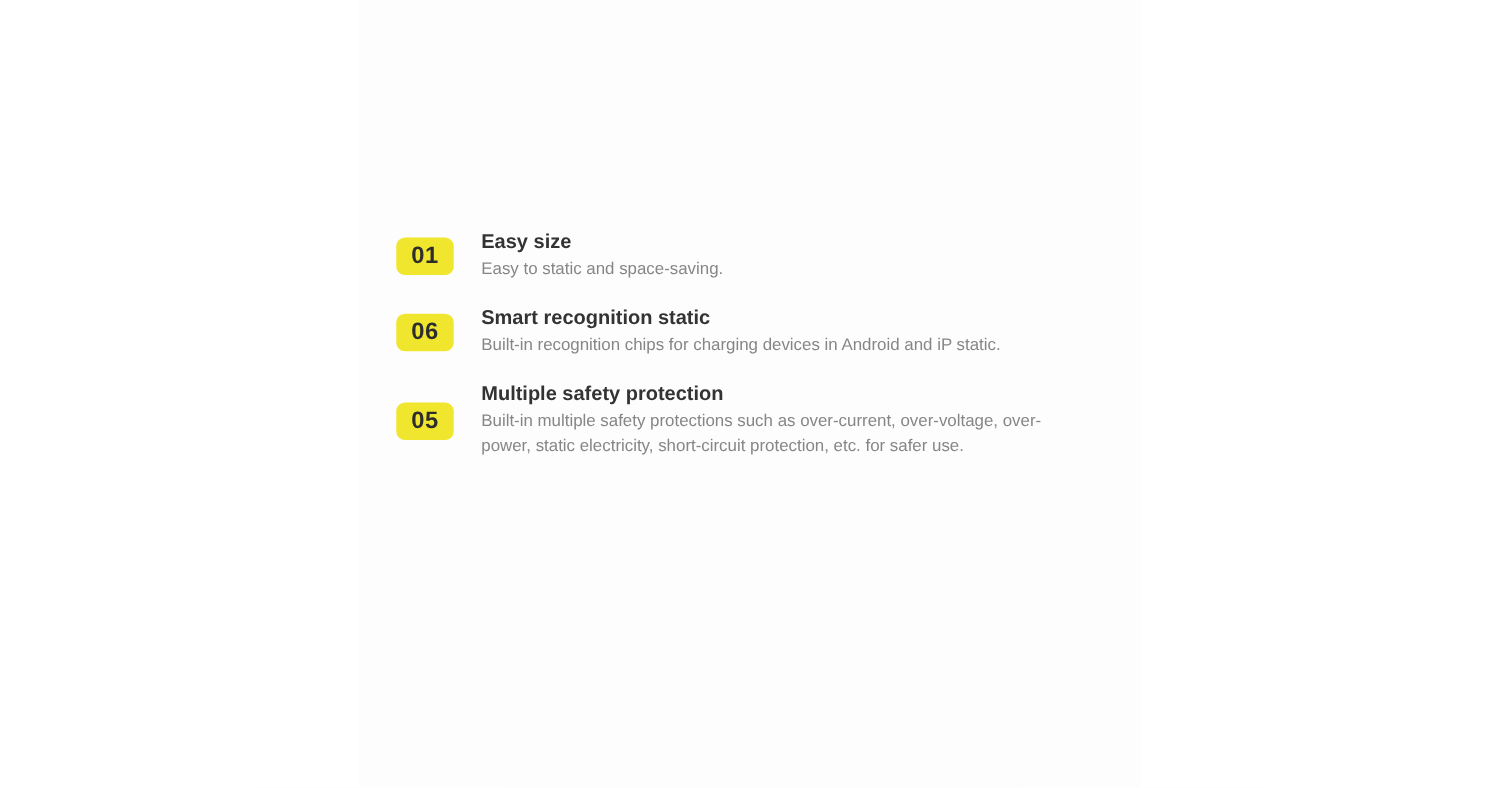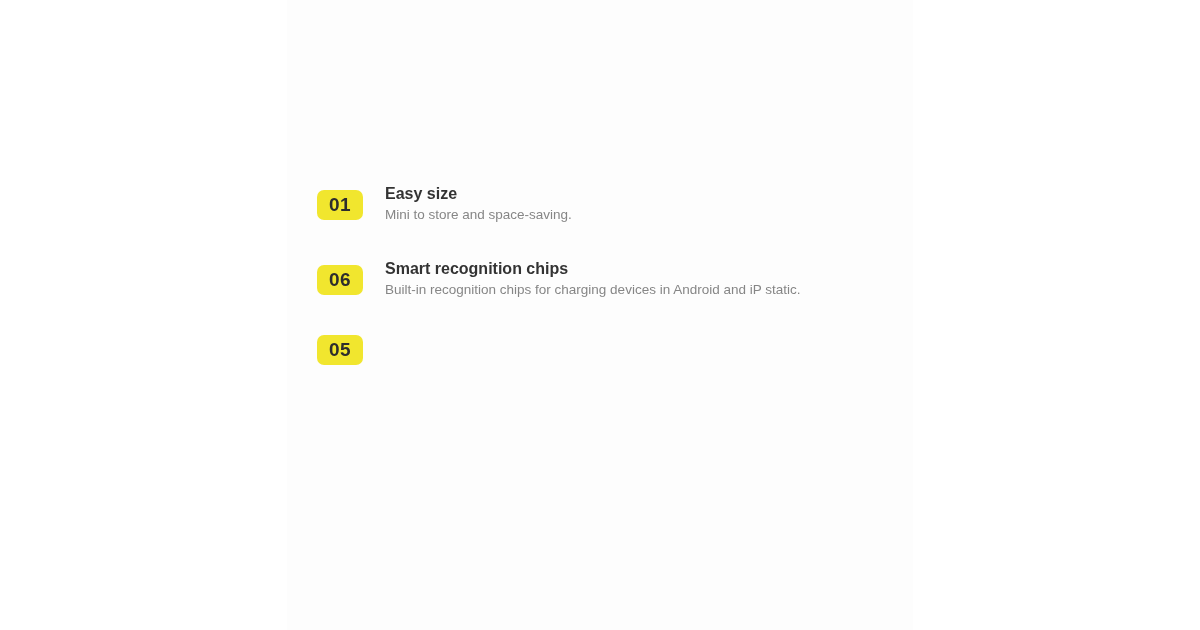--- a/index.html
+++ b/index.html
@@ -21,21 +21,21 @@
     width: 626px;
     height: 630px;
     background: #fdfdfd;
   }
   .features {
     position: absolute;
     left: 317px;
     top: 185px;
     display: flex;
     flex-direction: column;
-    gap: 35px;
+    gap: 21px;
   }
   .feature {
     display: flex;
     align-items: center;
     gap: 22px;
   }
   .badge {
     flex: 0 0 auto;
     width: 46px;
     height: 30px;
@@ -71,29 +71,33 @@
 <body>
 
 <div class="panel"></div>
 
 <div class="features">
 
   <div class="feature">
     <div class="badge">01</div>
     <div class="feature-text">
       <div class="feature-title">Easy size</div>
-      <div class="feature-desc">Mini to store and space-saving.</div>
+      <div class="feature-desc">Easy to static and space-saving.</div>
     </div>
   </div>
 
   <div class="feature">
     <div class="badge">06</div>
     <div class="feature-text">
-      <div class="feature-title">Smart recognition chips</div>
+      <div class="feature-title">Smart recognition static</div>
       <div class="feature-desc">Built-in recognition chips for charging devices in Android and iP static.</div>
     </div>
   </div>
 
   <div class="feature">
     <div class="badge">05</div>
+    <div class="feature-text">
+      <div class="feature-title">Multiple safety protection</div>
+      <div class="feature-desc">Built-in multiple safety protections such as over-current, over-voltage, over-power, static electricity, short-circuit protection, etc. for safer use.</div>
+    </div>
   </div>
 
 </div>
 
 </body></html>

